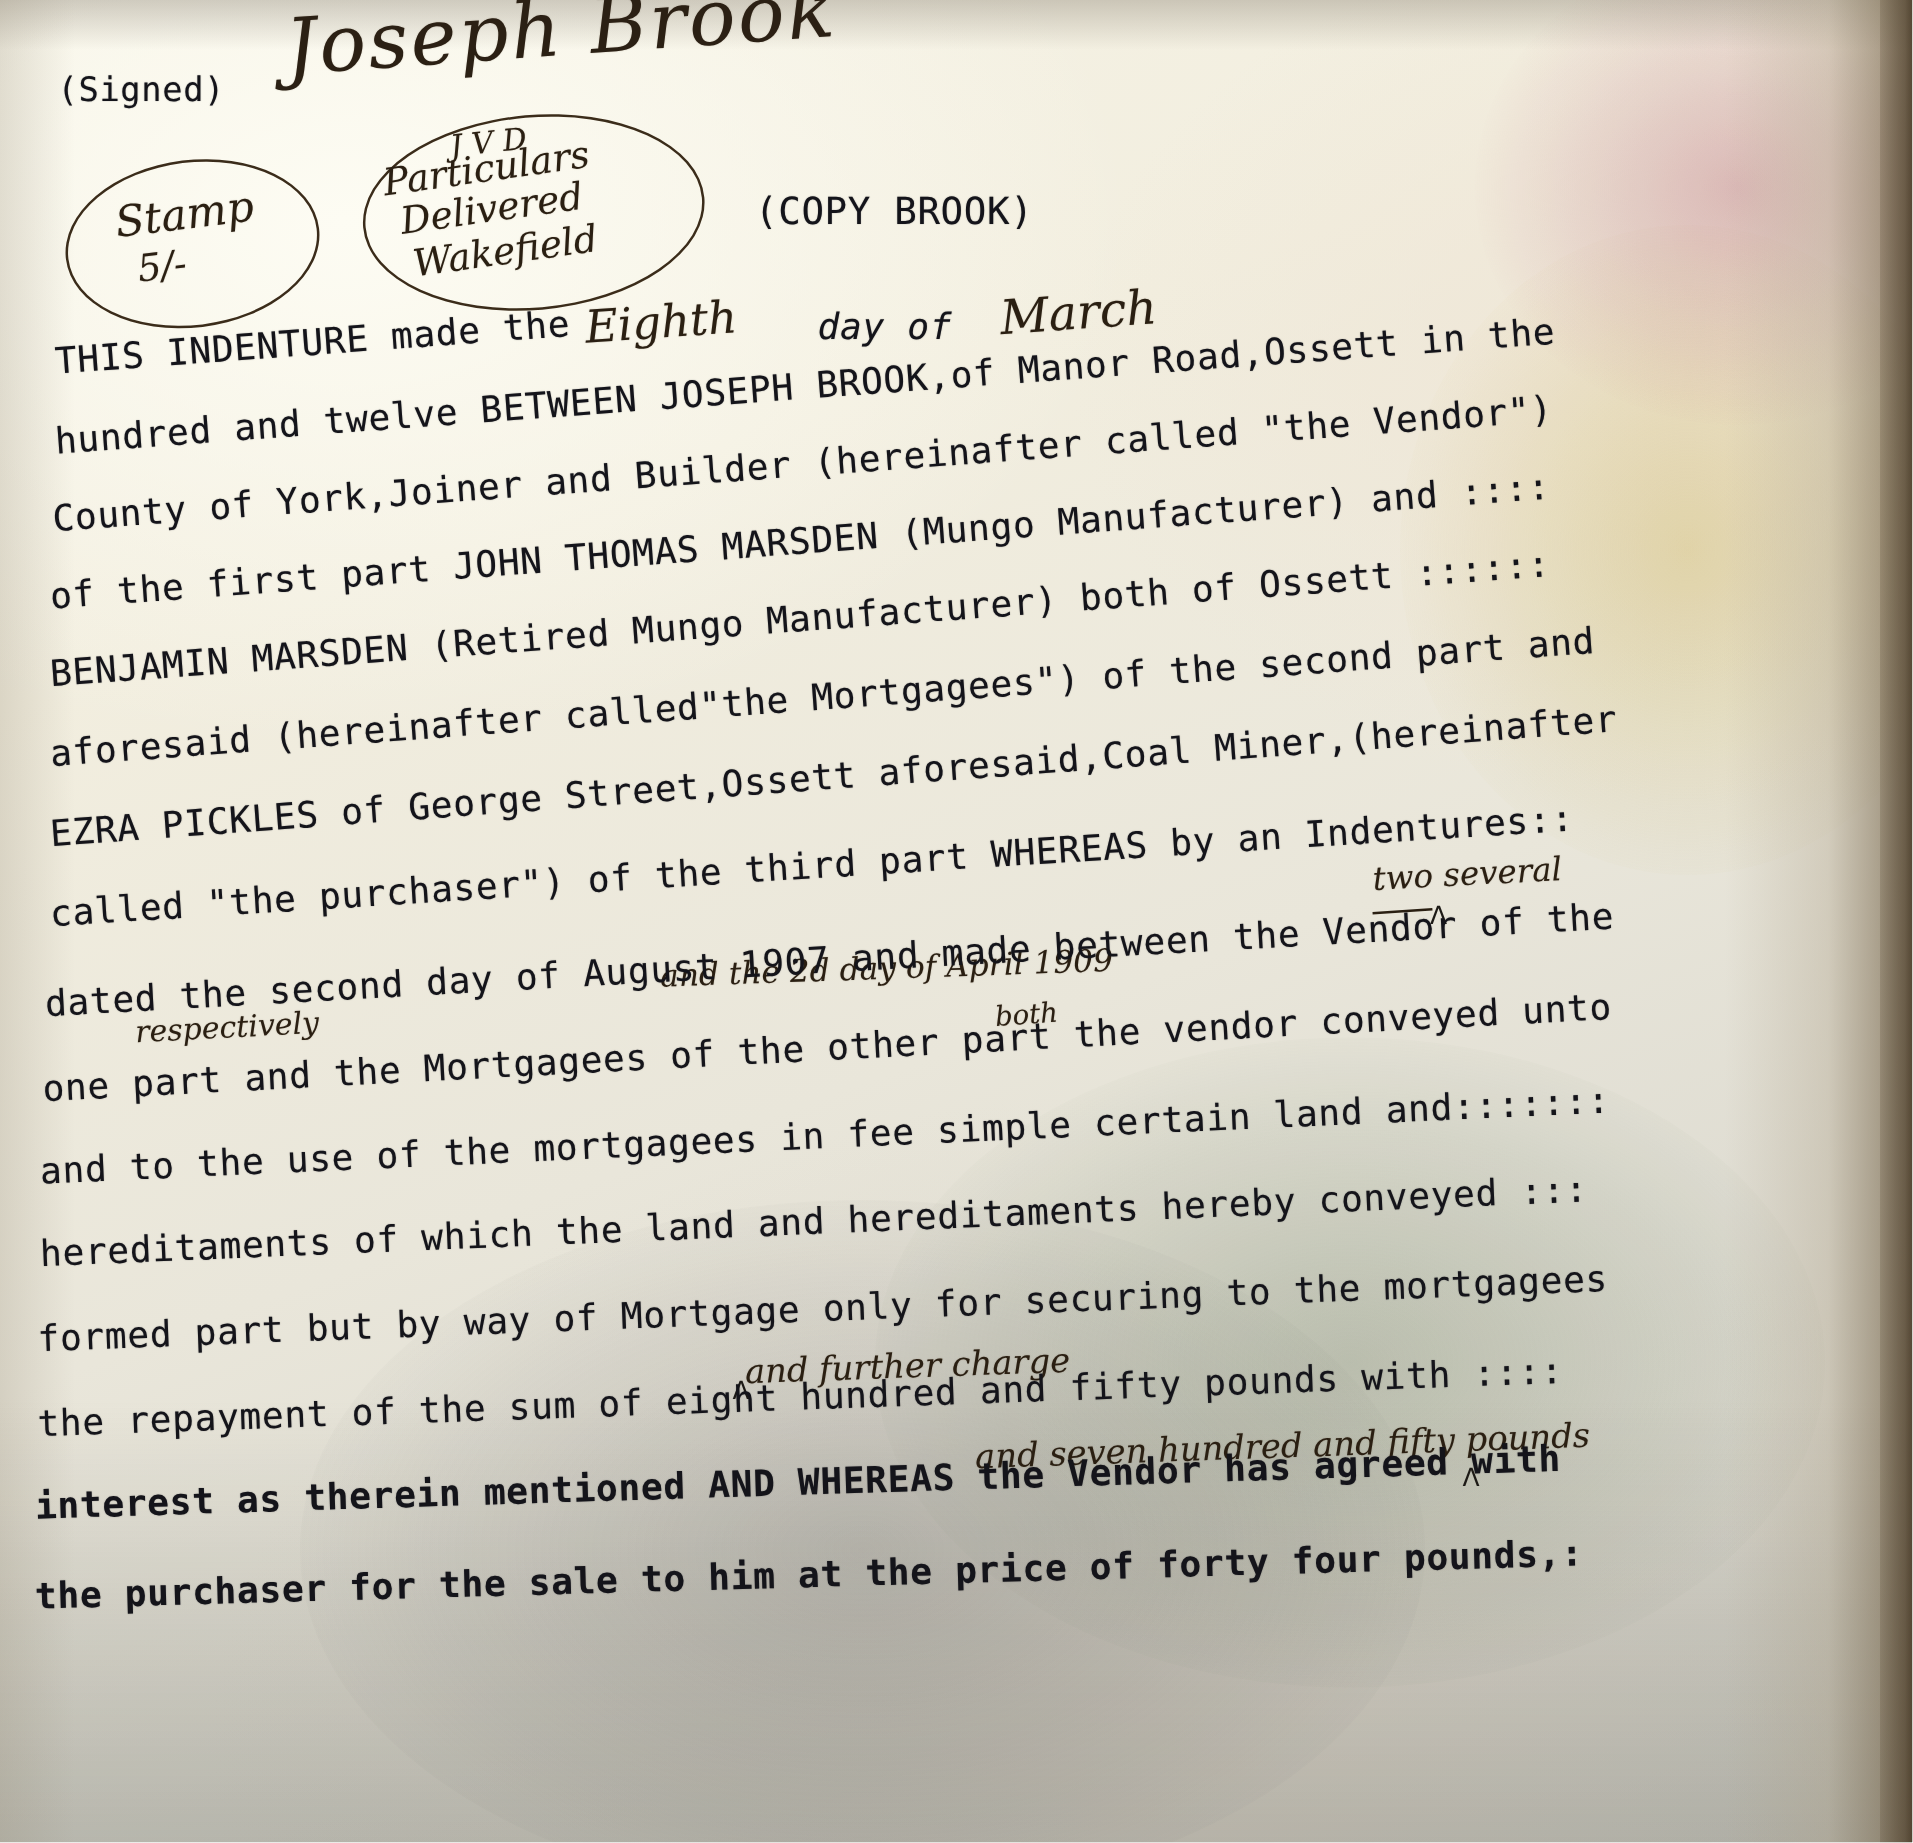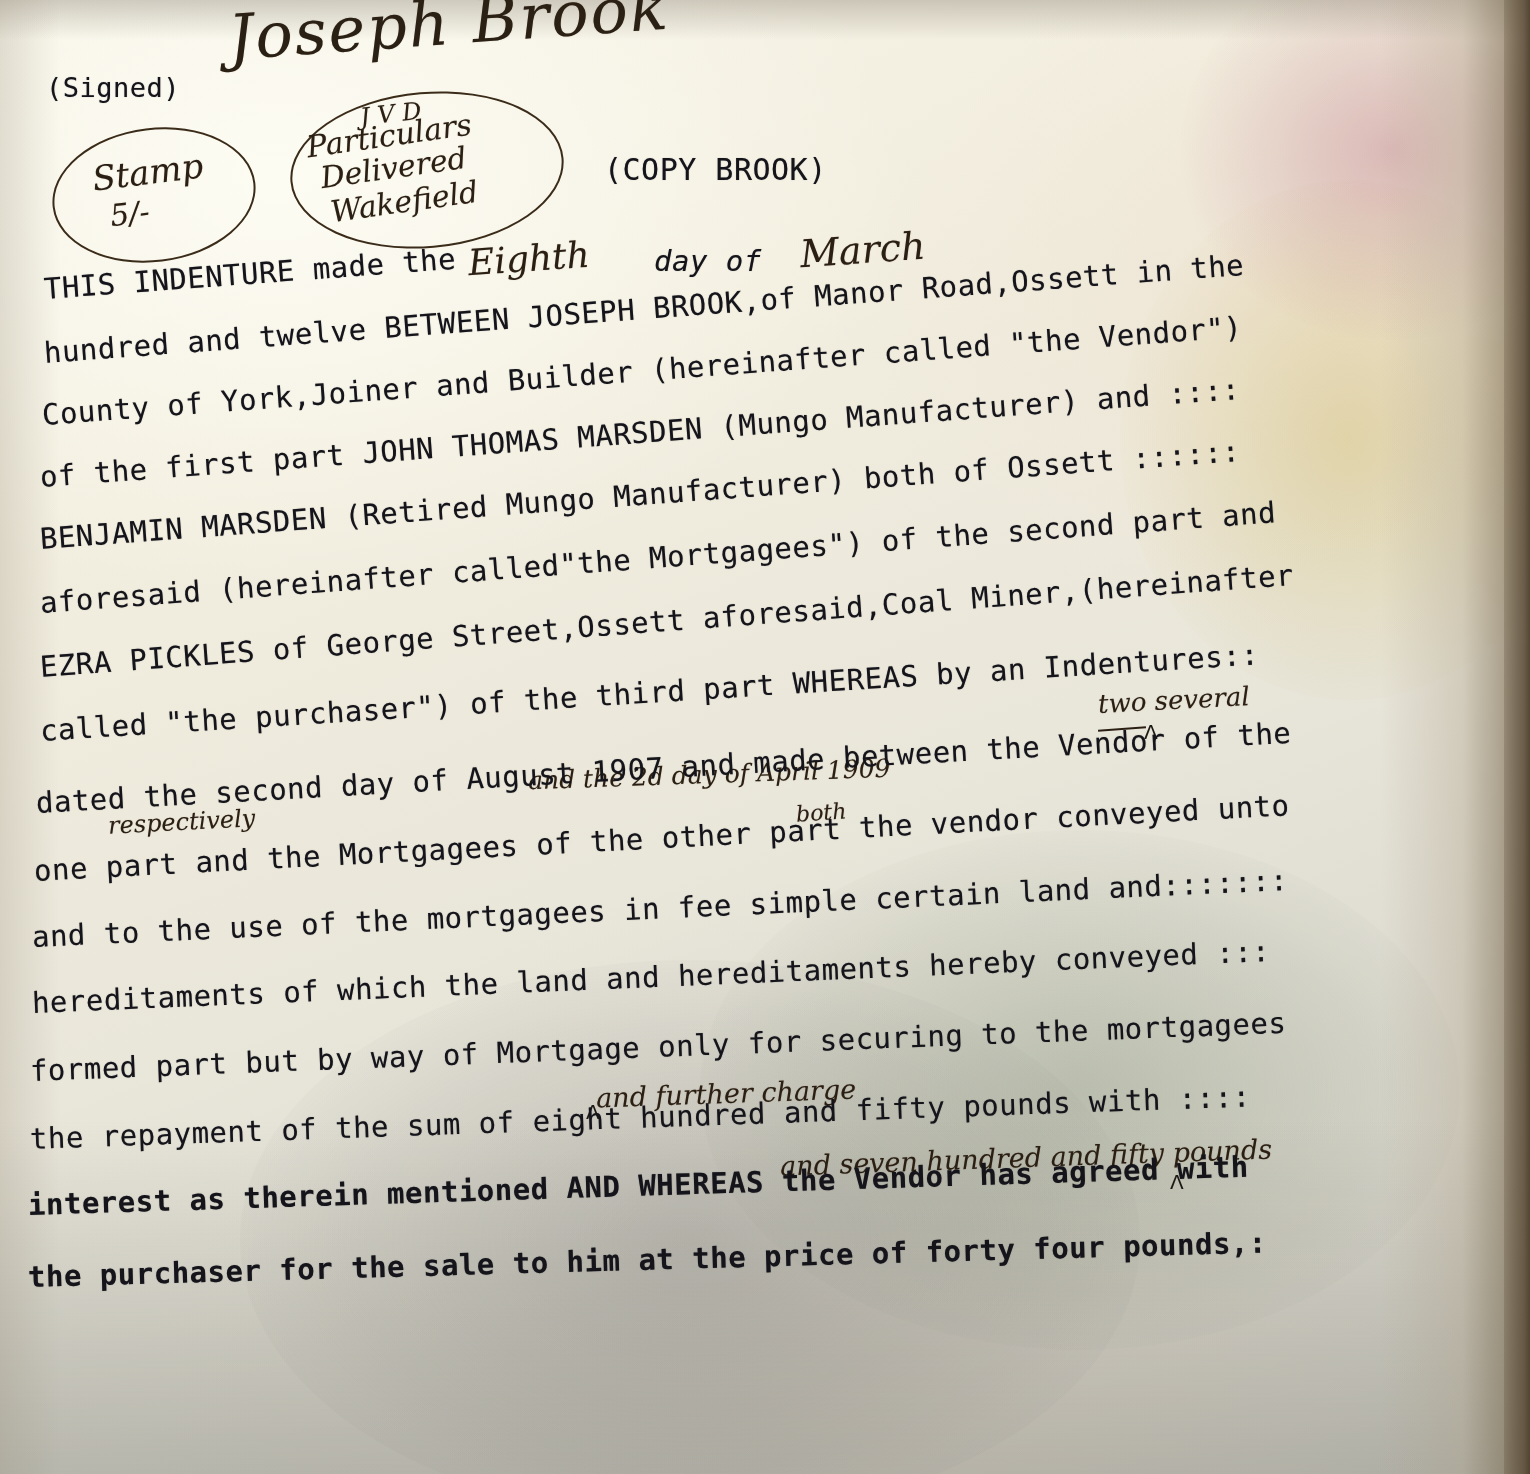--- a/index.html
+++ b/index.html
@@ -154,21 +154,21 @@
   <div class="stain stain-green"></div>
   <div class="stain stain-grey"></div>
   <div class="stain stain-top-dark"></div>
   <div class="edge-top"></div>
   <div class="edge-left"></div>
   <div class="edge-right"></div>
   <div class="edge-right-dark"></div>
 
   <div class="hw sig" style="left:228px; top:-14px;">Joseph Brook</div>
 
-  <div class="tw" style="left:46px; top:72px; font-size:27px;">(Signed)</div>
+  <div class="tw" style="left:46px; top:57px; font-size:27px;">(Signed)</div>
 
   <div class="oval oval-stamp"></div>
   <div class="hw stamp-word">Stamp</div>
   <div class="hw stamp-value">5/-</div>
 
   <div class="oval oval-particulars"></div>
   <div class="hw part-jvd">J V D</div>
   <div class="hw part-1">Particulars</div>
   <div class="hw part-2">Delivered</div>
   <div class="hw part-3">Wakefield</div>

